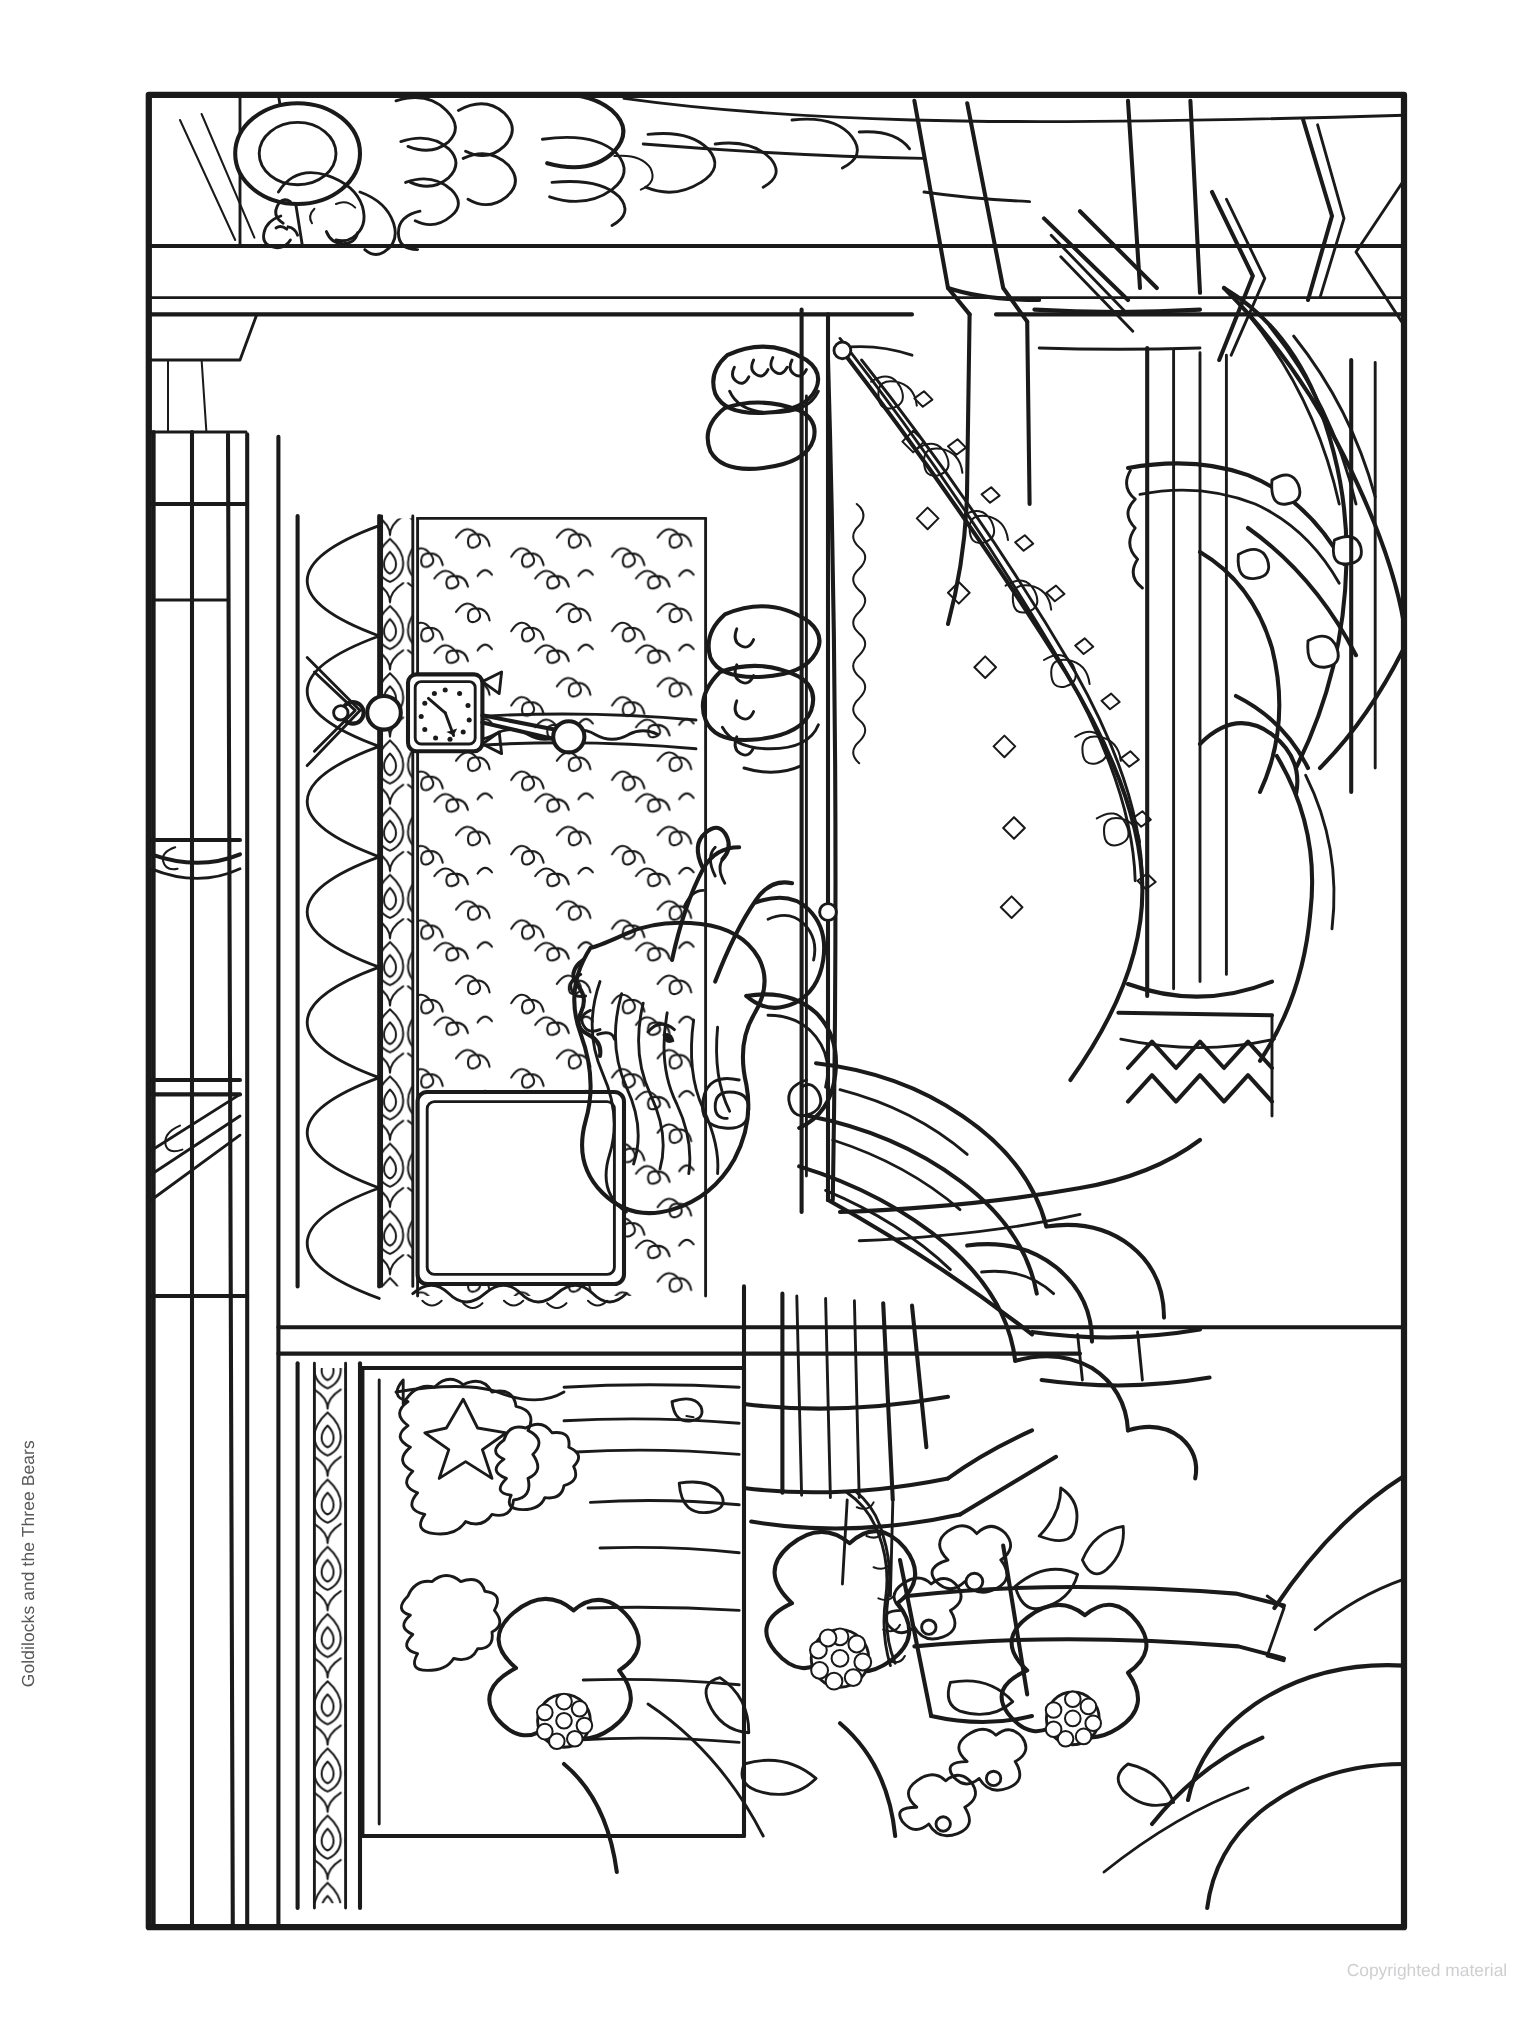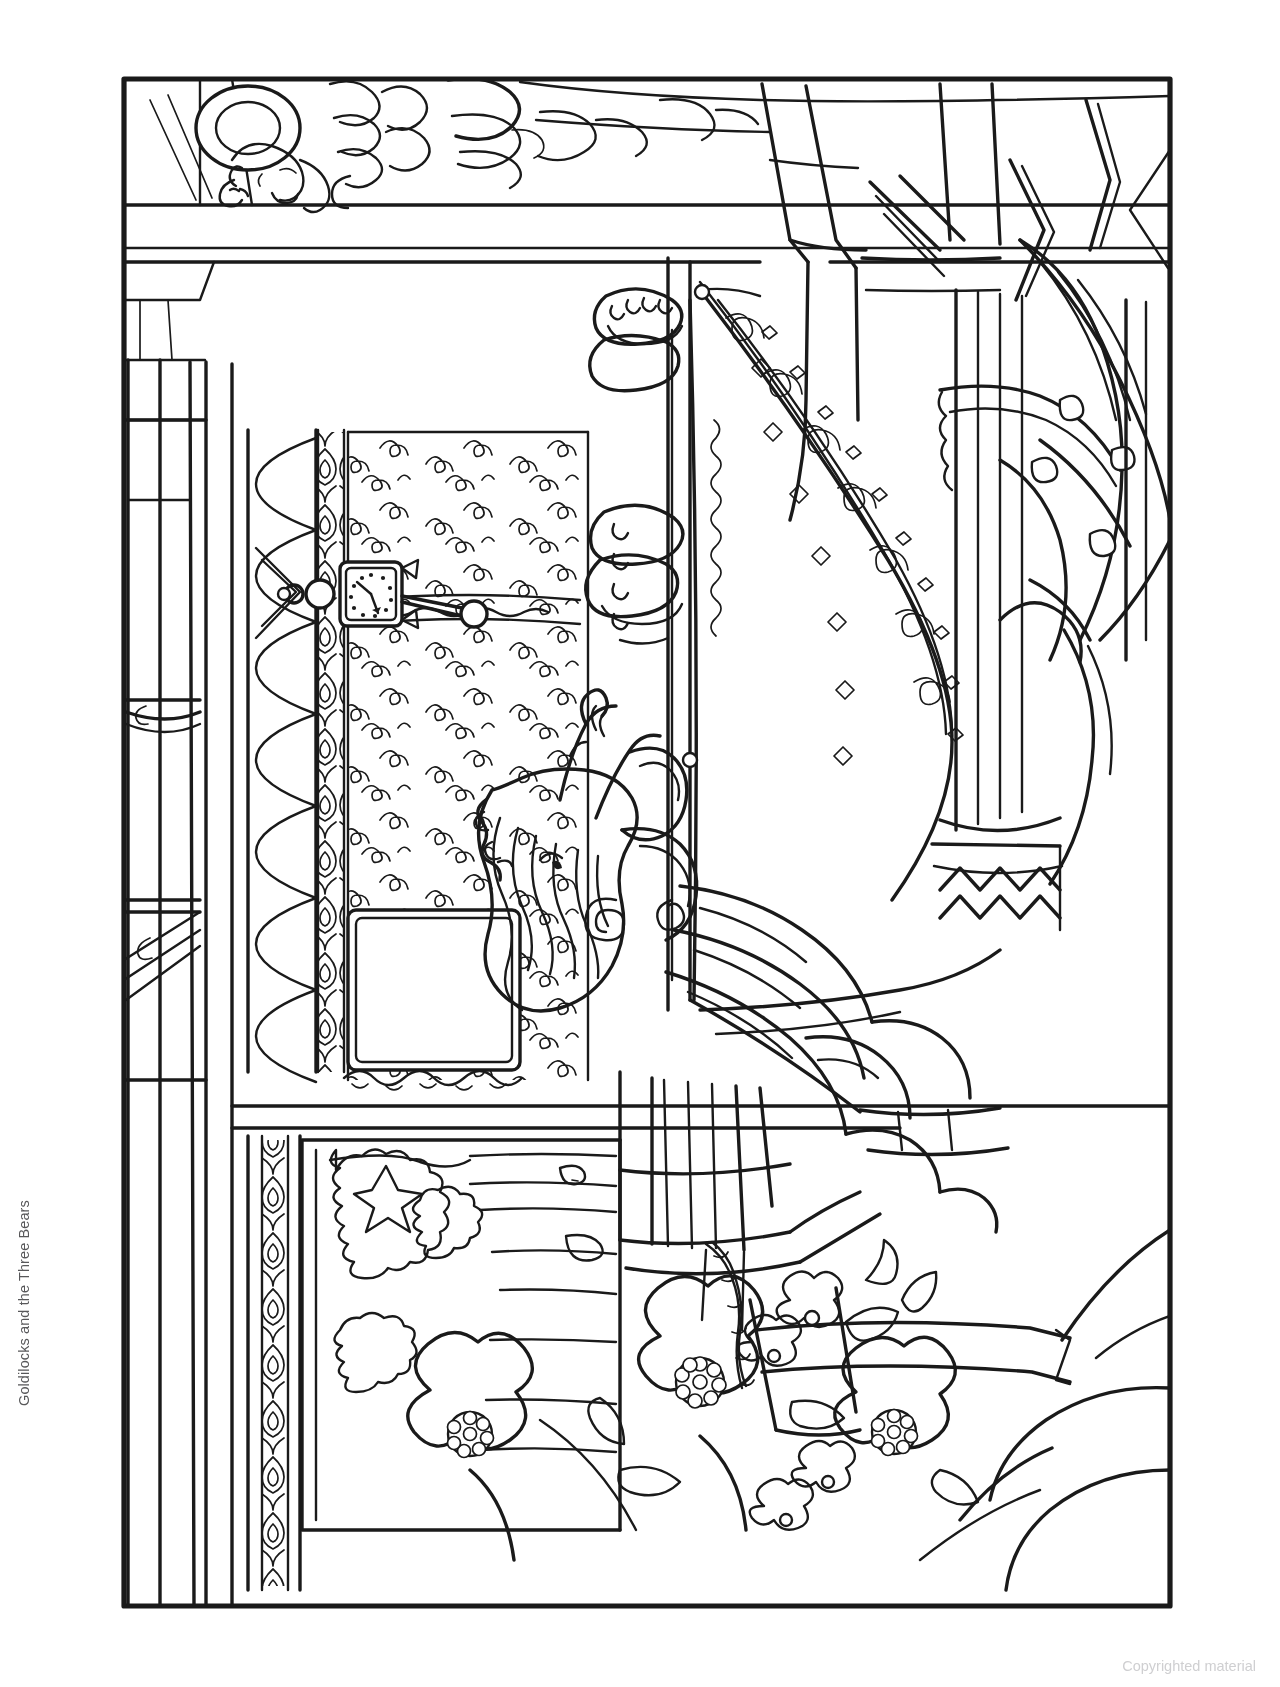--- a/index.html
+++ b/index.html
@@ -24,21 +24,21 @@
     font-size:14.5px;
     letter-spacing:.1px;
     color:#58585a;
     white-space:nowrap;
     line-height:24px;
     text-align:left;
   }
   
   #copyright {
     position:absolute;
-    right:24px; bottom:13px;
+    right:24px; bottom:36px;
     font-size:14.5px;
     color:#cfcfd1;
     white-space:nowrap;
   }
   
   #art-wrap {
     position:absolute;
     left:0; top:0;
     width:1280px; height:1687px;
   }

